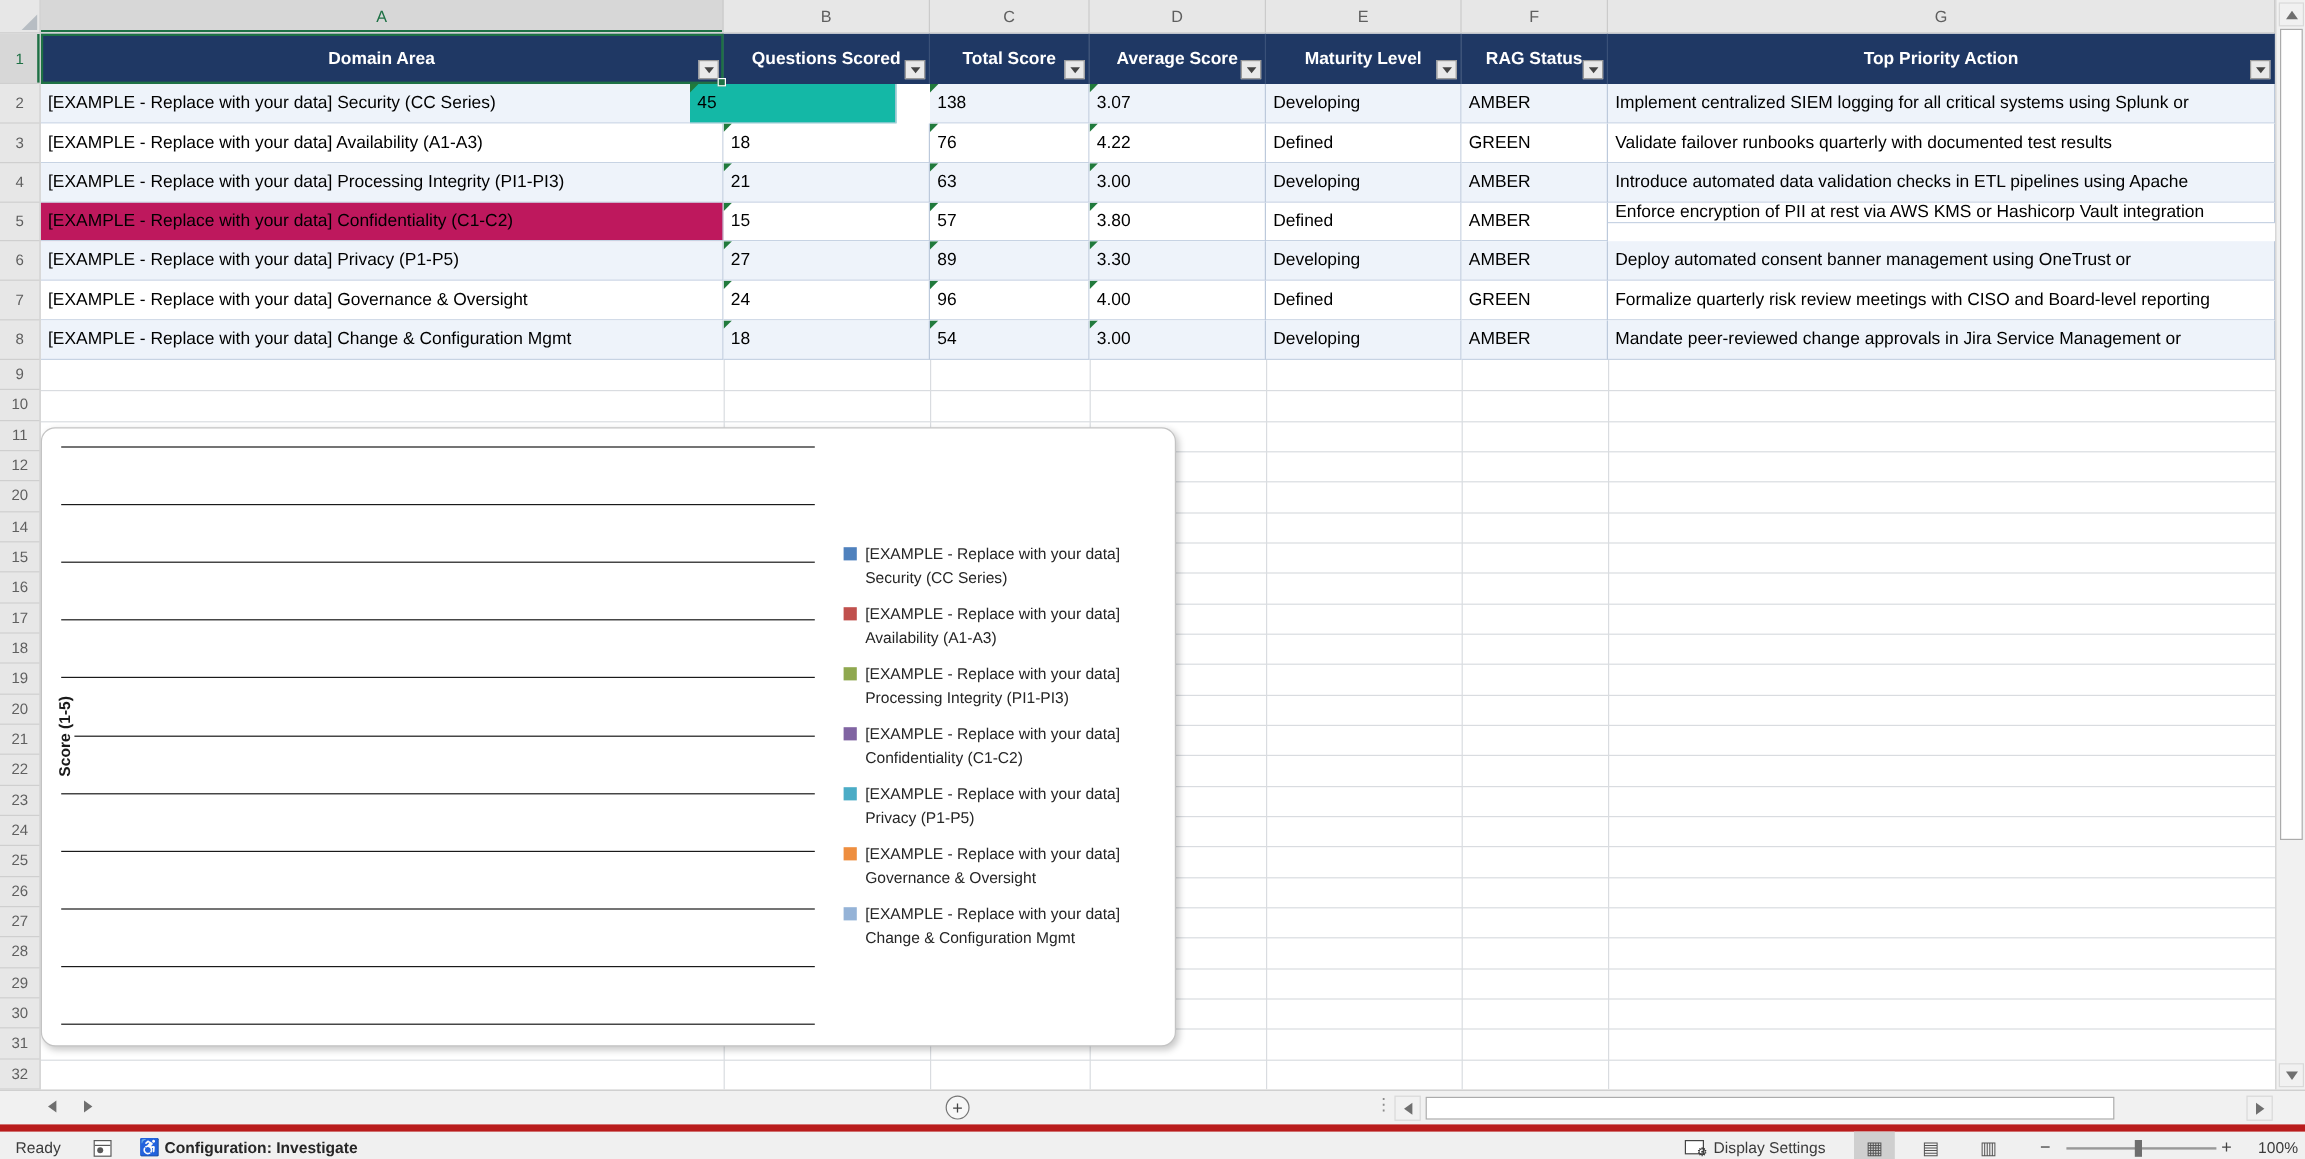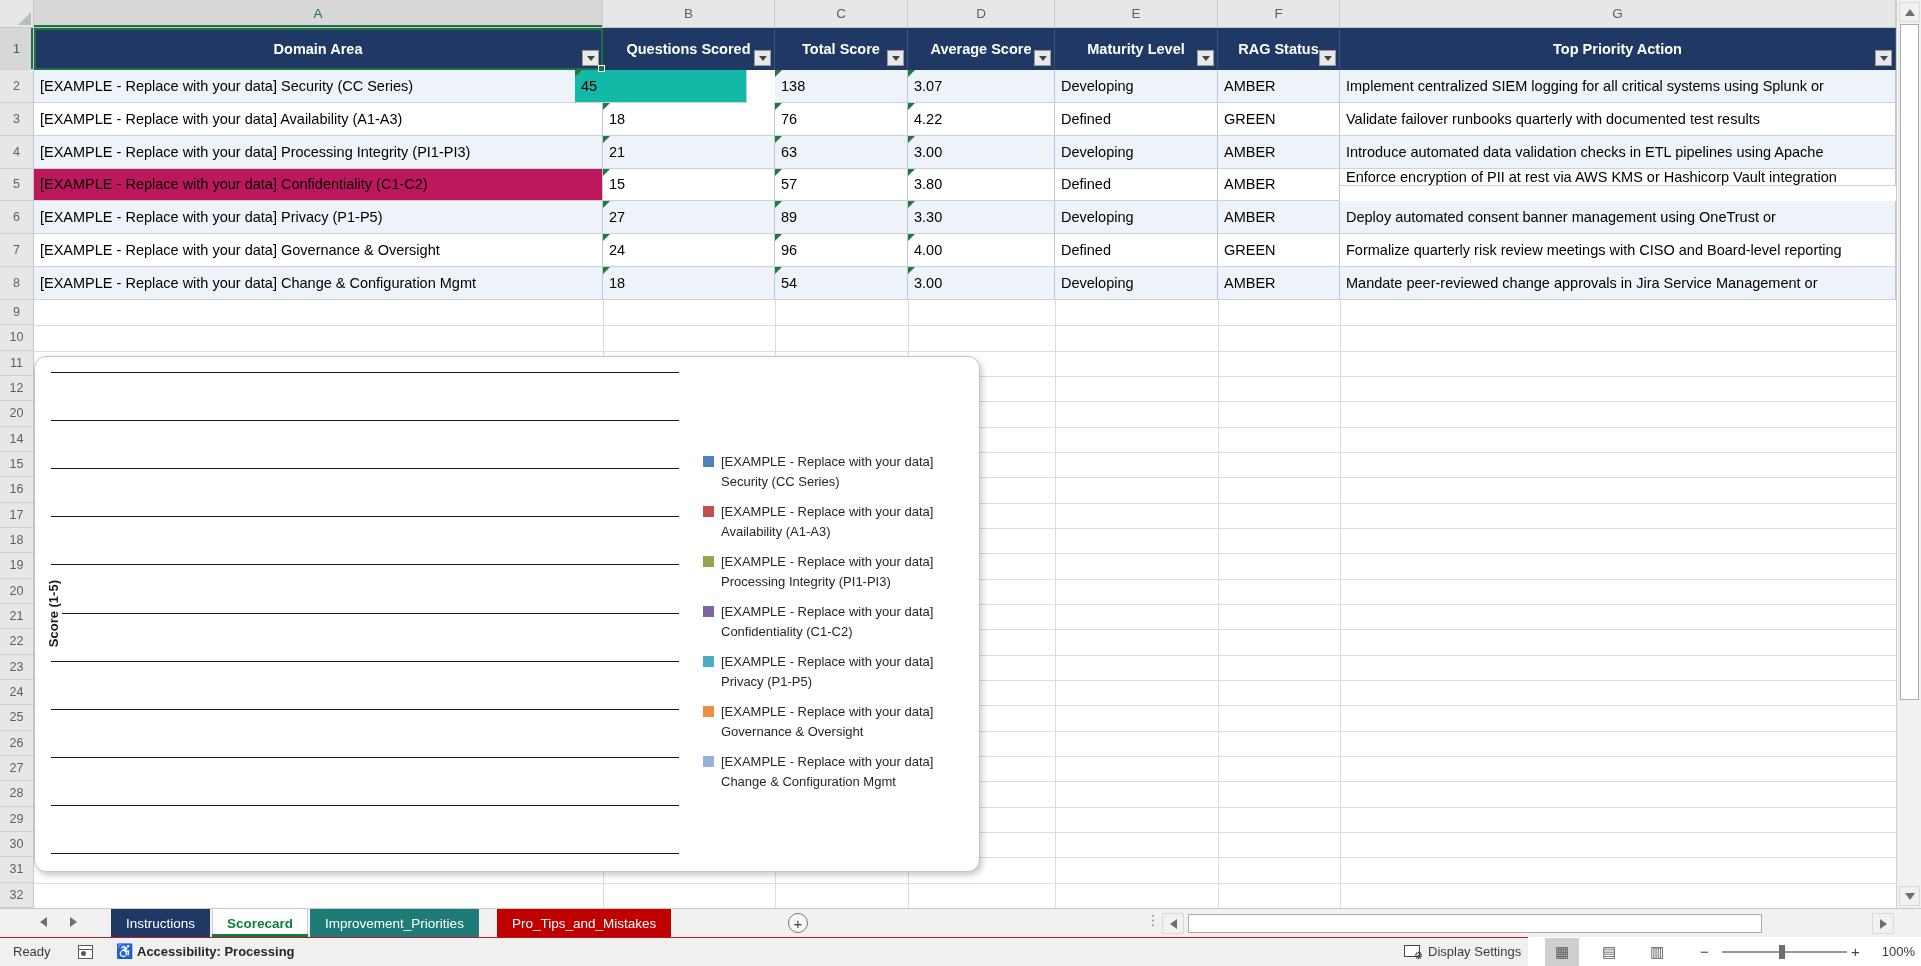--- a/index.html
+++ b/index.html
@@ -80,22 +80,22 @@
   .tab.active { font-weight:bold; box-shadow:inset 0 -3px 0 #107C41, inset 1px 0 0 #D0D0D0, inset -1px 0 0 #D0D0D0; }
   #addSheet { position:absolute; left:788px; top:4px; width:20px; height:20px; border:1px solid #767676;
               border-radius:50%; display:flex; align-items:center; justify-content:center; font-size:15px;
               color:#444; background:#F7F7F7; }
   #hsDots { position:absolute; left:1146px; top:3px; color:#8a8a8a; font-size:14px; letter-spacing:0; }
   .hs-btn { position:absolute; top:4px; width:22px; height:21px; display:flex; align-items:center;
             justify-content:center; background:#F1F1F1; border:1px solid #D9D9D9; }
   #hthumb { position:absolute; left:1188px; top:5px; width:574px; height:19px; background:#fff; border:1px solid #ABABAB; }
 
   
-  #statusbar { position:absolute; left:0; top:937px; width:1528px; height:29px; background:#F0F0F0;
-               border-top:1px solid #b91c1c; font-size:13px; color:#3b3b3b; }
+  #statusbar { position:absolute; left:0; top:937px; width:1921px; height:29px; background:#F0F0F0;
+               border-top:6px solid #b91c1c; font-size:13px; color:#3b3b3b; }
   #readyLbl { position:absolute; left:13px; top:6px; }
   #macroIcon { position:absolute; left:78px; top:7px; width:15px; height:14px; border:1px solid #595959; background:#fff; }
   #macroIcon::after { content:""; position:absolute; left:2px; bottom:2px; width:5px; height:5px;
                       border-radius:50%; background:#595959; }
   #macroIcon::before { content:""; position:absolute; left:0; top:3px; width:13px; height:1px; background:#595959; }
   #accIcon { position:absolute; left:116px; top:5px; font-size:14px; color:#333; }
   #accLbl { position:absolute; left:137px; top:6px; font-weight:bold; color:#262626; }
   #dsIcon { position:absolute; left:1404px; top:7px; width:16px; height:12px; border:1px solid #444; background:#fff; }
   #dsIcon::after { content:"⚙"; position:absolute; right:-4px; bottom:-5px; font-size:10px; color:#333; }
   #dsLbl { position:absolute; left:1428px; top:6px; }
@@ -347,42 +347,36 @@
       </div>
   </div>
 
   <div id="tabbar">
     <div class="navarr" style="left:40px">
         <div class="tri-lf"></div>
       </div>
     <div class="navarr" style="left:70px">
         <div class="tri-rt"></div>
       </div>
-    <div id="tabs">
-        <div class="tab" style="background: rgb(31, 56, 100); color: rgb(255, 255, 255); margin-left: 0px;">Instructions</div>
-        <div class="tab active" style="background: rgb(255, 255, 255); color: rgb(16, 124, 65); margin-left: 0px;">Scorecard</div>
-        <div class="tab" style="background: rgb(30, 123, 120); color: rgb(255, 255, 255); margin-left: 0px;">Improvement_Priorities</div>
-        <div class="tab" style="background: rgb(192, 0, 0); color: rgb(255, 255, 255); margin-left: 16px;">Pro_Tips_and_Mistakes</div>
-      </div>
     <div id="addSheet">+</div>
     <div id="hsDots">⋮</div>
     <div class="hs-btn" style="left:1162px">
         <div class="tri-lf"></div>
       </div>
     <div id="hthumb"></div>
     <div class="hs-btn" style="left:1872px">
         <div class="tri-rt"></div>
       </div>
   </div>
 
   <div id="statusbar">
     <span id="readyLbl">Ready</span>
     <span id="macroIcon"></span>
     <span id="accIcon">♿</span>
-    <span id="accLbl">Accessibility: Processing</span>
+    <span id="accLbl">Configuration: Investigate</span>
     <span id="dsIcon"></span>
     <span id="dsLbl">Display Settings</span>
     <span class="viewbtn active" style="left:1545px">▦</span>
     <span class="viewbtn" style="left:1592px">▤</span>
     <span class="viewbtn" style="left:1640px">▥</span>
     <span id="zoomMinus">−</span>
     <span id="zoomTrack"></span>
     <span id="zoomThumb"></span>
     <span id="zoomPlus">+</span>
     <span id="zoomLvl">100%</span>

